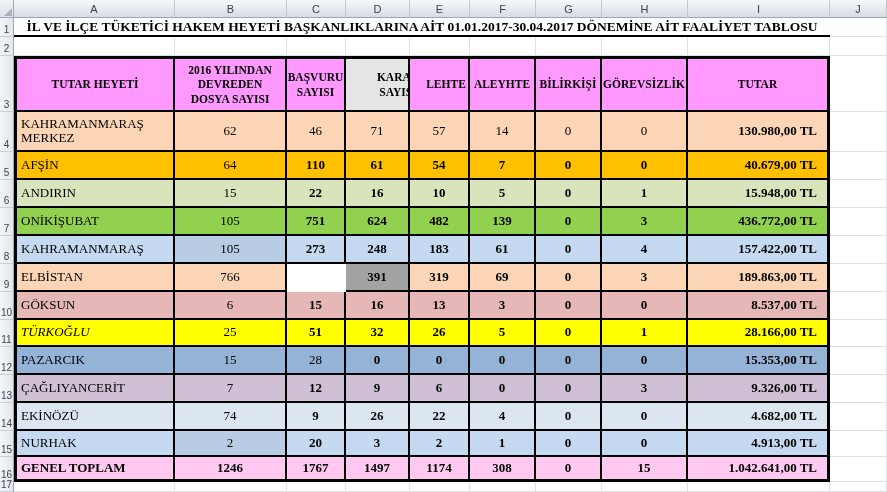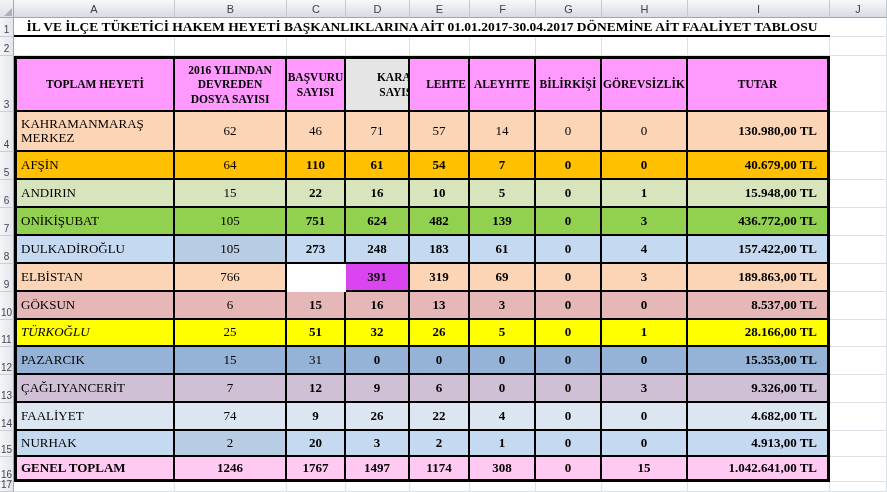--- a/index.html
+++ b/index.html
@@ -121,21 +121,21 @@
     <div class="fill" style="grid-area: 18 / 2;"></div>
     <div class="fill" style="grid-area: 18 / 3;"></div>
     <div class="fill" style="grid-area: 18 / 4;"></div>
     <div class="fill" style="grid-area: 18 / 5;"></div>
     <div class="fill" style="grid-area: 18 / 6;"></div>
     <div class="fill" style="grid-area: 18 / 7;"></div>
     <div class="fill" style="grid-area: 18 / 8;"></div>
     <div class="fill" style="grid-area: 18 / 9;"></div>
     <div class="fill" style="grid-area: 18 / 10;"></div>
     <div class="fill" style="grid-area: 18 / 11;"></div>
-    <div class="tcell th afirst" style="grid-area: 4 / 2; background: rgb(255, 153, 255);">TOPLAM HEYETİ</div>
+    <div class="tcell th afirst" style="grid-area: 4 / 2; background: rgb(255, 153, 255);">TUTAR HEYETİ</div>
     <div class="tcell th" style="grid-area: 4 / 3; background: rgb(255, 153, 255);">2016 YILINDAN DEVREDEN DOSYA SAYISI</div>
     <div class="tcell th" style="grid-area: 4 / 4; background: rgb(255, 153, 255);">BAŞVURU SAYISI</div>
     <div class="tcell th" style="grid-area: 4 / 5; background: #e5e5e5; padding-left: 44px;">KARAR SAYISI</div>
     <div class="tcell th" style="grid-area: 4 / 6; background: rgb(255, 153, 255); padding-left: 16px;">LEHTE</div>
     <div class="tcell th" style="grid-area: 4 / 7; background: rgb(255, 153, 255);">ALEYHTE</div>
     <div class="tcell th" style="grid-area: 4 / 8; background: rgb(255, 153, 255);">BİLİRKİŞİ</div>
     <div class="tcell th" style="grid-area: 4 / 9; background: rgb(255, 153, 255);">GÖREVSİZLİK</div>
     <div class="tcell th ilast" style="grid-area: 4 / 10; background: rgb(255, 153, 255);">TUTAR</div>
     <div class="tcell name afirst" style="grid-area: 5 / 2; background: rgb(251, 213, 181);">KAHRAMANMARAŞ MERKEZ</div>
     <div class="tcell" style="grid-area: 5 / 3; background: rgb(251, 213, 181);">62</div>
@@ -166,33 +166,33 @@
     <div class="tcell tutar ilast b" style="grid-area: 7 / 10; background: rgb(216, 228, 188);">15.948,00 TL</div>
     <div class="tcell name afirst" style="grid-area: 8 / 2; background: rgb(146, 208, 80);">ONİKİŞUBAT</div>
     <div class="tcell" style="grid-area: 8 / 3; background: rgb(146, 208, 80);">105</div>
     <div class="tcell b" style="grid-area: 8 / 4; background: rgb(146, 208, 80);">751</div>
     <div class="tcell b" style="grid-area: 8 / 5; background: rgb(146, 208, 80);">624</div>
     <div class="tcell b" style="grid-area: 8 / 6; background: rgb(146, 208, 80);">482</div>
     <div class="tcell b" style="grid-area: 8 / 7; background: rgb(146, 208, 80);">139</div>
     <div class="tcell b" style="grid-area: 8 / 8; background: rgb(146, 208, 80);">0</div>
     <div class="tcell b" style="grid-area: 8 / 9; background: rgb(146, 208, 80);">3</div>
     <div class="tcell tutar ilast b" style="grid-area: 8 / 10; background: rgb(146, 208, 80);">436.772,00 TL</div>
-    <div class="tcell name afirst" style="grid-area: 9 / 2; background: rgb(197, 217, 241);">DULKADİROĞLU</div>
+    <div class="tcell name afirst" style="grid-area: 9 / 2; background: rgb(197, 217, 241);">KAHRAMANMARAŞ</div>
     <div class="tcell" style="grid-area: 9 / 3; background: rgb(184, 204, 228);">105</div>
     <div class="tcell b" style="grid-area: 9 / 4; background: rgb(197, 217, 241);">273</div>
     <div class="tcell b" style="grid-area: 9 / 5; background: rgb(197, 217, 241);">248</div>
     <div class="tcell b" style="grid-area: 9 / 6; background: rgb(197, 217, 241);">183</div>
     <div class="tcell b" style="grid-area: 9 / 7; background: rgb(197, 217, 241);">61</div>
     <div class="tcell b" style="grid-area: 9 / 8; background: rgb(197, 217, 241);">0</div>
     <div class="tcell b" style="grid-area: 9 / 9; background: rgb(197, 217, 241);">4</div>
     <div class="tcell tutar ilast b" style="grid-area: 9 / 10; background: rgb(197, 217, 241);">157.422,00 TL</div>
     <div class="tcell name afirst" style="grid-area: 10 / 2; background: rgb(251, 213, 181);">ELBİSTAN</div>
     <div class="tcell" style="grid-area: 10 / 3; background: rgb(251, 213, 181);">766</div>
     <div class="tcell b" style="grid-area: 10 / 4; background: rgb(251, 213, 181); margin-top: 30px;">437</div>
-    <div class="tcell b" style="grid-area: 10 / 5; background: #d946ef;">391</div>
+    <div class="tcell b" style="grid-area: 10 / 5; background: #a3a3a3;">391</div>
     <div class="tcell b" style="grid-area: 10 / 6; background: rgb(251, 213, 181);">319</div>
     <div class="tcell b" style="grid-area: 10 / 7; background: rgb(251, 213, 181); text-align: center;">69</div>
     <div class="tcell b" style="grid-area: 10 / 8; background: rgb(251, 213, 181);">0</div>
     <div class="tcell b" style="grid-area: 10 / 9; background: rgb(251, 213, 181);">3</div>
     <div class="tcell tutar ilast b" style="grid-area: 10 / 10; background: rgb(251, 213, 181);">189.863,00 TL</div>
     <div class="tcell name afirst" style="grid-area: 11 / 2; background: rgb(229, 184, 183);">GÖKSUN</div>
     <div class="tcell" style="grid-area: 11 / 3; background: rgb(229, 184, 183);">6</div>
     <div class="tcell b" style="grid-area: 11 / 4; background: rgb(229, 184, 183);">15</div>
     <div class="tcell b" style="grid-area: 11 / 5; background: rgb(229, 184, 183);">16</div>
     <div class="tcell b" style="grid-area: 11 / 6; background: rgb(229, 184, 183);">13</div>
@@ -204,37 +204,37 @@
     <div class="tcell" style="grid-area: 12 / 3; background: rgb(255, 255, 0);">25</div>
     <div class="tcell b" style="grid-area: 12 / 4; background: rgb(255, 255, 0);">51</div>
     <div class="tcell b" style="grid-area: 12 / 5; background: rgb(255, 255, 0);">32</div>
     <div class="tcell b" style="grid-area: 12 / 6; background: rgb(255, 255, 0);">26</div>
     <div class="tcell b" style="grid-area: 12 / 7; background: rgb(255, 255, 0);">5</div>
     <div class="tcell b" style="grid-area: 12 / 8; background: rgb(255, 255, 0);">0</div>
     <div class="tcell b" style="grid-area: 12 / 9; background: rgb(255, 255, 0);">1</div>
     <div class="tcell tutar ilast b" style="grid-area: 12 / 10; background: rgb(255, 255, 0);">28.166,00 TL</div>
     <div class="tcell name afirst" style="grid-area: 13 / 2; background: rgb(149, 179, 215);">PAZARCIK</div>
     <div class="tcell" style="grid-area: 13 / 3; background: rgb(149, 179, 215);">15</div>
-    <div class="tcell" style="grid-area: 13 / 4; background: rgb(149, 179, 215);">31</div>
+    <div class="tcell" style="grid-area: 13 / 4; background: rgb(149, 179, 215);">28</div>
     <div class="tcell b" style="grid-area: 13 / 5; background: rgb(149, 179, 215);">0</div>
     <div class="tcell b" style="grid-area: 13 / 6; background: rgb(149, 179, 215);">0</div>
     <div class="tcell b" style="grid-area: 13 / 7; background: rgb(149, 179, 215);">0</div>
     <div class="tcell b" style="grid-area: 13 / 8; background: rgb(149, 179, 215);">0</div>
     <div class="tcell b" style="grid-area: 13 / 9; background: rgb(149, 179, 215);">0</div>
     <div class="tcell tutar ilast b" style="grid-area: 13 / 10; background: rgb(149, 179, 215);">15.353,00 TL</div>
     <div class="tcell name afirst" style="grid-area: 14 / 2; background: rgb(207, 192, 213);">ÇAĞLIYANCERİT</div>
     <div class="tcell" style="grid-area: 14 / 3; background: rgb(207, 192, 213);">7</div>
     <div class="tcell b" style="grid-area: 14 / 4; background: rgb(207, 192, 213);">12</div>
     <div class="tcell b" style="grid-area: 14 / 5; background: rgb(207, 192, 213);">9</div>
     <div class="tcell b" style="grid-area: 14 / 6; background: rgb(207, 192, 213);">6</div>
     <div class="tcell b" style="grid-area: 14 / 7; background: rgb(207, 192, 213);">0</div>
     <div class="tcell b" style="grid-area: 14 / 8; background: rgb(207, 192, 213);">0</div>
     <div class="tcell b" style="grid-area: 14 / 9; background: rgb(207, 192, 213);">3</div>
     <div class="tcell tutar ilast b" style="grid-area: 14 / 10; background: rgb(207, 192, 213);">9.326,00 TL</div>
-    <div class="tcell name afirst" style="grid-area: 15 / 2; background: rgb(220, 230, 241);">FAALİYET</div>
+    <div class="tcell name afirst" style="grid-area: 15 / 2; background: rgb(220, 230, 241);">EKİNÖZÜ</div>
     <div class="tcell" style="grid-area: 15 / 3; background: rgb(220, 230, 241);">74</div>
     <div class="tcell b" style="grid-area: 15 / 4; background: rgb(220, 230, 241);">9</div>
     <div class="tcell b" style="grid-area: 15 / 5; background: rgb(220, 230, 241);">26</div>
     <div class="tcell b" style="grid-area: 15 / 6; background: rgb(220, 230, 241);">22</div>
     <div class="tcell b" style="grid-area: 15 / 7; background: rgb(220, 230, 241);">4</div>
     <div class="tcell b" style="grid-area: 15 / 8; background: rgb(220, 230, 241);">0</div>
     <div class="tcell b" style="grid-area: 15 / 9; background: rgb(220, 230, 241);">0</div>
     <div class="tcell tutar ilast b" style="grid-area: 15 / 10; background: rgb(220, 230, 241);">4.682,00 TL</div>
     <div class="tcell name afirst" style="grid-area: 16 / 2; background: rgb(197, 217, 241);">NURHAK</div>
     <div class="tcell" style="grid-area: 16 / 3; background: rgb(184, 204, 228);">2</div>

